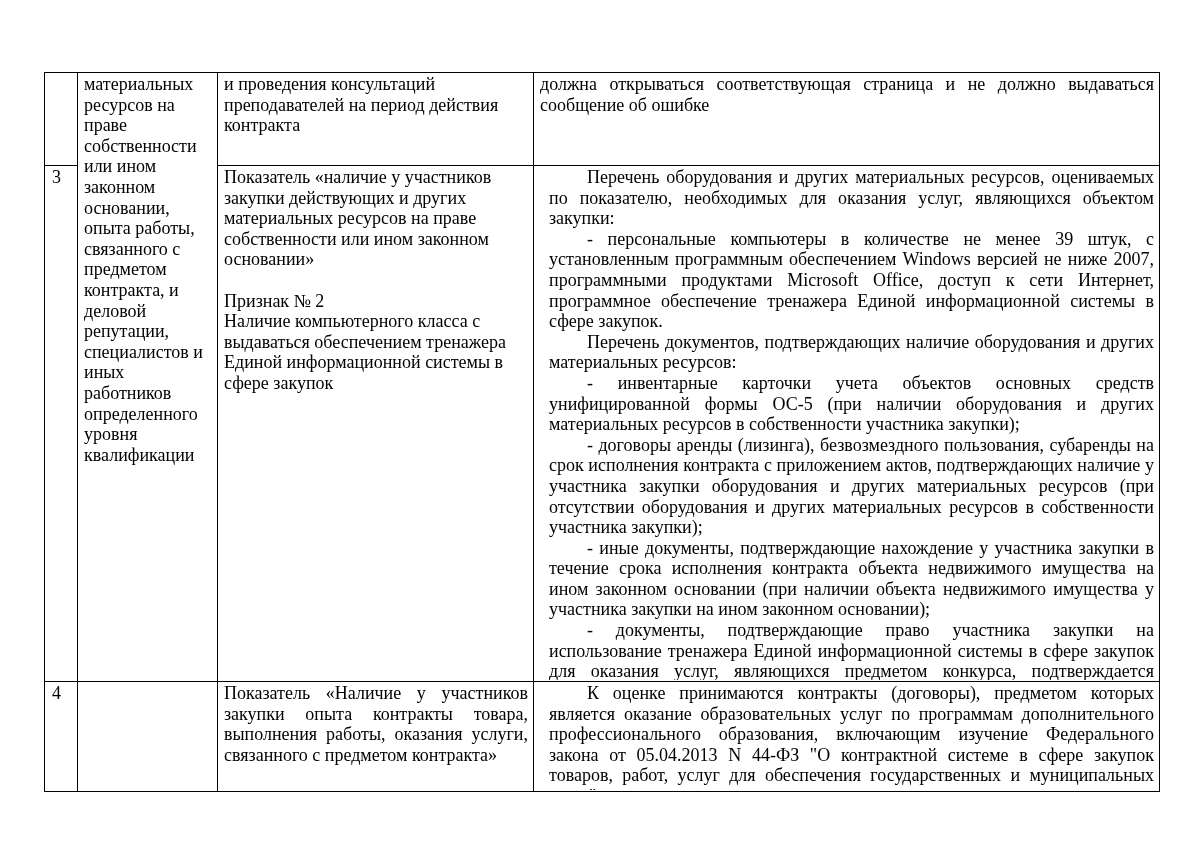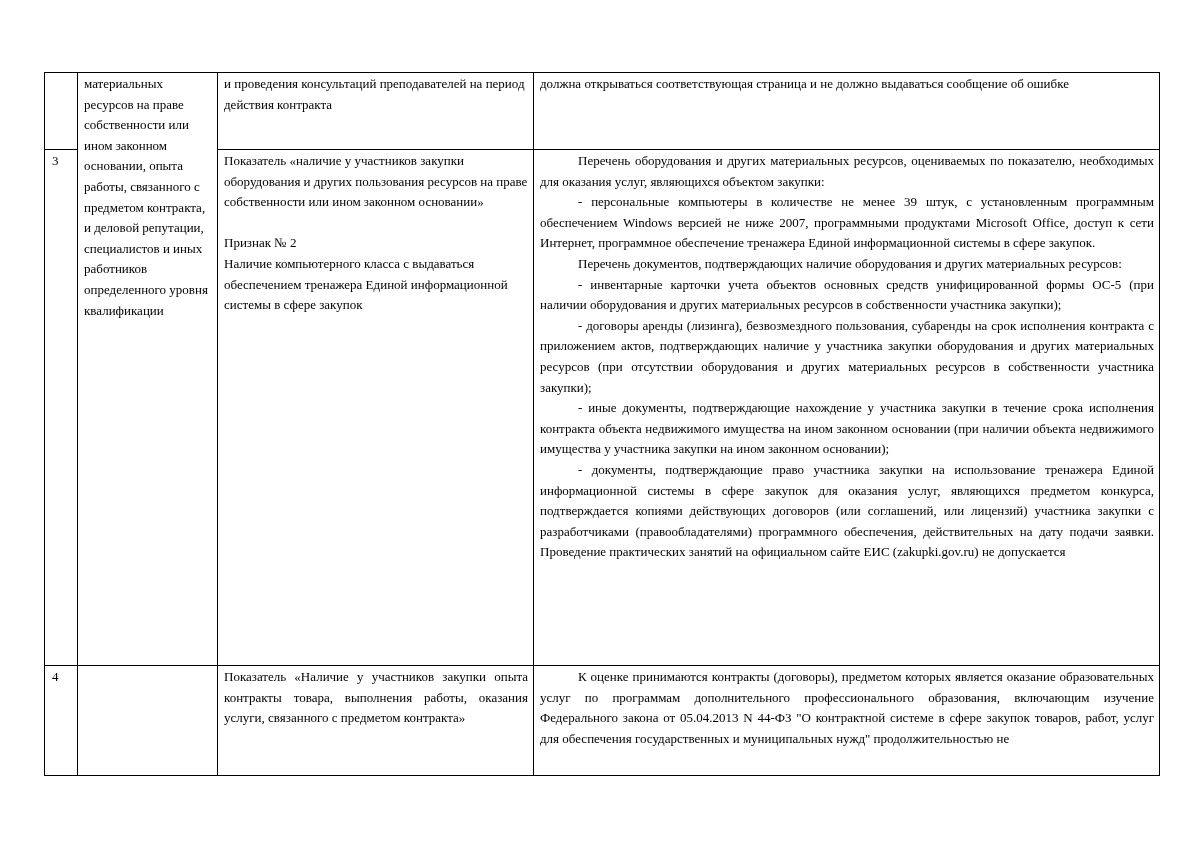--- a/index.html
+++ b/index.html
@@ -21,32 +21,32 @@
     left: 44px;
     top: 72px;
     width: 1115px;
     border-collapse: collapse;
     table-layout: fixed;
   }
   table.doc-table td {
     border: 1.4px solid #000000;
     vertical-align: top;
     padding: 1px 5px 1px 6px;
-    font-size: 13px;
+    font-size: 18px;
     line-height: 20.6px;
     color: #000000;
   }
   .clip { overflow: hidden; }
-  .clip.h-partial { height: 74px; }
+  .clip.h-partial { height: 90px; }
   .clip.h-row3 { height: 513px; }
   .clip.h-span { height: 588px; }
   .clip.h-row4 { height: 107px; }
   .justify { text-align: justify; }
   .para { min-height: 20.6px; }
-  .para.first-indent { text-indent: 38px; }
+  .para.first-indent { text-indent: 38px; margin-left: 9px; }
   .num { padding-left: 1px; }
 </style>
 </head>
 <body>
 
 <div class="page">
   <table class="doc-table">
     <colgroup>
       <col style="width:33px">
       <col style="width:140px">
@@ -69,21 +69,21 @@
         <div class="clip h-partial justify">должна открываться соответствующая страница и не должно выдаваться сообщение об ошибке</div>
       </td>
     </tr>
 
     <tr>
       <td>
         <div class="clip h-row3 num">3</div>
       </td>
       <td>
         <div class="clip h-row3">
-          <div class="para">Показатель «наличие у участников закупки оборудования и других пользования ресурсов на праве собственности или ином законном основании»</div>
+          <div class="para">Показатель «наличие у участников закупки действующих и других материальных ресурсов на праве собственности или ином законном основании»</div>
           <div class="para"></div>
           <div class="para">Признак № 2</div>
           <div class="para">Наличие компьютерного класса с выдаваться обеспечением тренажера Единой информационной системы в сфере закупок</div>
         </div>
       </td>
       <td>
         <div class="clip h-row3 justify">
           <div class="para first-indent">Перечень оборудования и других материальных ресурсов, оцениваемых по показателю, необходимых для оказания услуг, являющихся объектом закупки:</div>
           <div class="para first-indent">- персональные компьютеры в количестве не менее 39 штук, с установленным программным обеспечением Windows версией не ниже 2007, программными продуктами Microsoft Office, доступ к сети Интернет, программное обеспечение тренажера Единой информационной системы в сфере закупок.</div>
           <div class="para first-indent">Перечень документов, подтверждающих наличие оборудования и других материальных ресурсов:</div>

